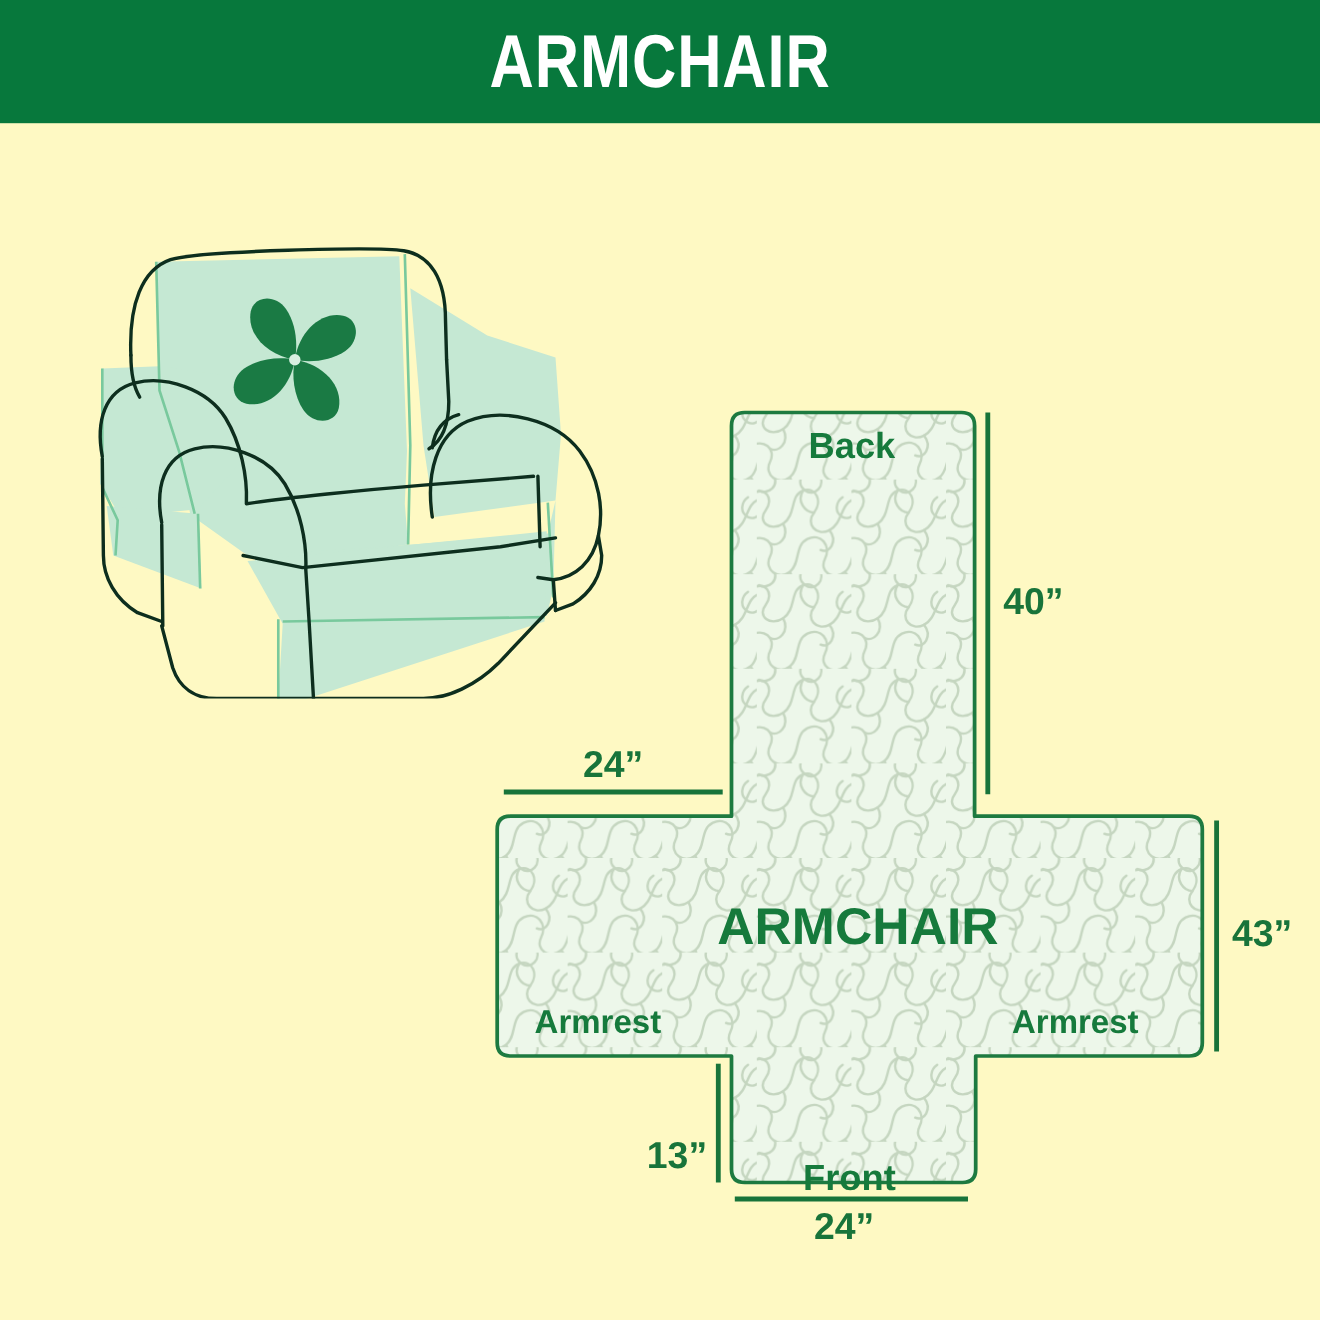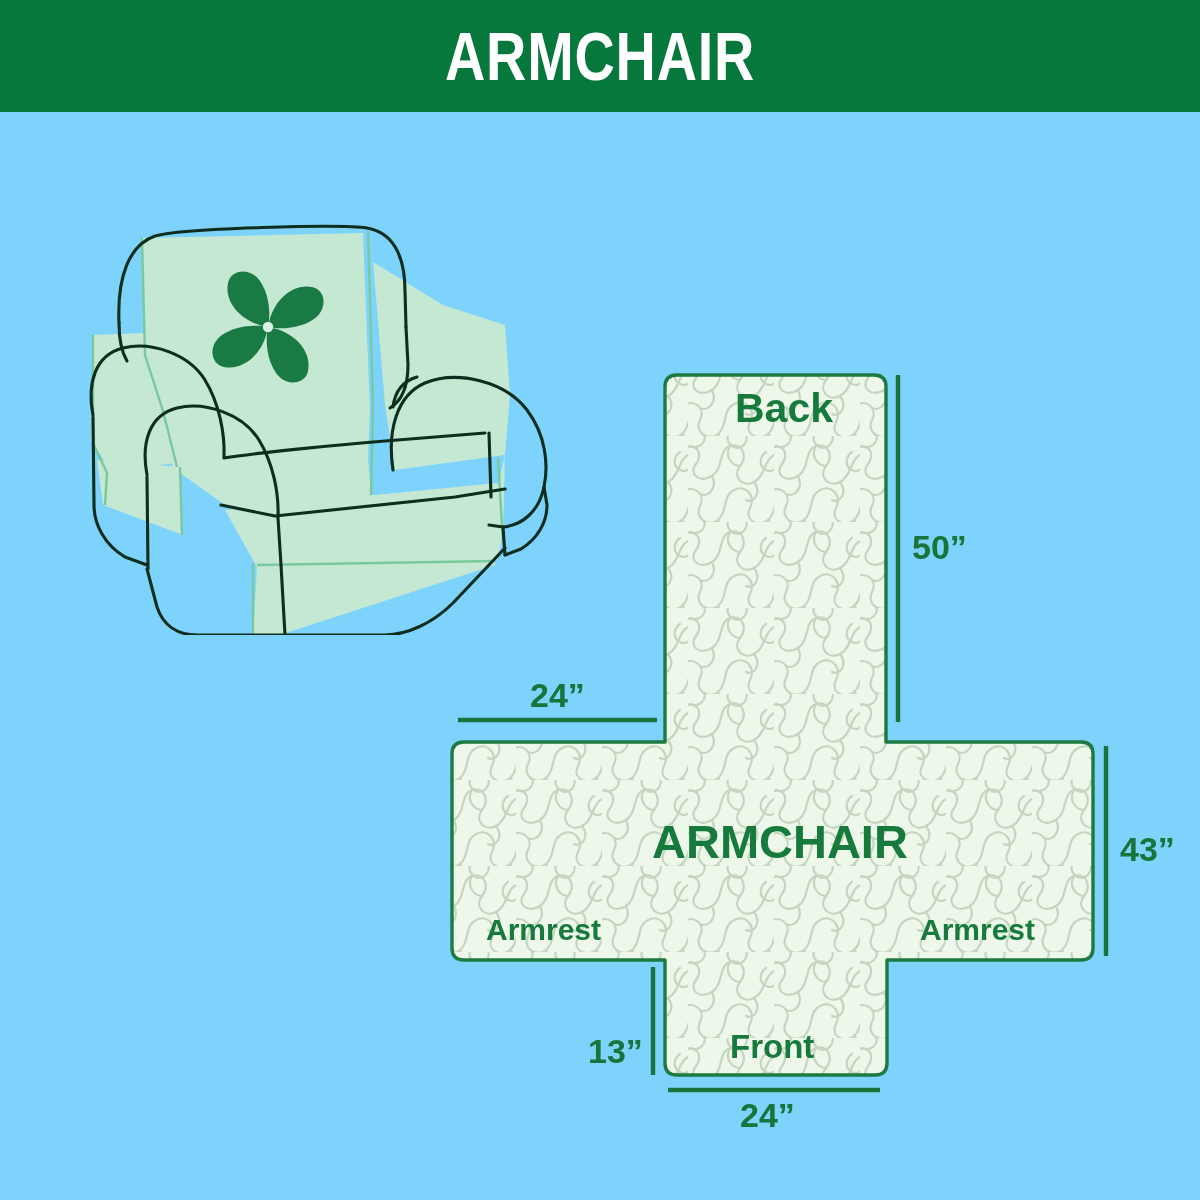--- a/index.html
+++ b/index.html
@@ -6,21 +6,21 @@
   * { margin:0; padding:0; box-sizing:border-box; }
   html,body{
     width:1200px; height:1200px;
     background:#ffffff;
     font-family:"Liberation Sans", sans-serif;
     overflow:hidden;
   }
   #page{
     position:relative;
     width:1200px; height:1200px;
-    background:#7dd3fc;
+    background:#fef9c3;
   }
 
   
   #header-banner{
     position:absolute; left:0; top:0;
     width:1200px; height:112px;
     background:#07783c;
     display:flex; align-items:center; justify-content:center;
   }
   #header-title{
@@ -56,22 +56,22 @@
     line-height:1;
     white-space:nowrap;
   }
   .panel-label{
     position:absolute;
     color:#167a3c;
     font-weight:bold;
     line-height:1;
     white-space:nowrap;
   }
-  #label-back{ font-size:41px; }
-  #label-front{ font-size:33px; }
+  #label-back{ font-size:33px; }
+  #label-front{ font-size:33px;margin-top:24px; }
   #label-armrest-left{ font-size:30px; }
   #label-armrest-right{ font-size:30px; }
   #label-armchair-center{ font-size:47px; letter-spacing:0px; }
 </style>
 </head>
 <body>
 
 <div id="page">
 
   <div id="header-banner">
@@ -211,21 +211,21 @@
 
         <line x1="676" y1="396" x2="676" y2="606"></line>
 
         <line x1="223" y1="617" x2="223" y2="725"></line>
 
         <line x1="238" y1="740" x2="450" y2="740"></line>
       </g>
     </svg>
 
     
-    <div class="dim-label" style="left:482px; top:180px;">50”</div>
+    <div class="dim-label" style="left:482px; top:180px;">40”</div>
 
     <div class="dim-label" style="left:100px; top:328px;">24”</div>
 
     <div class="dim-label" style="left:690px; top:482px;">43”</div>
 
     <div class="dim-label" style="left:158px; top:684px;">13”</div>
 
     <div class="dim-label" style="left:310px; top:748px;">24”</div>
 
     

